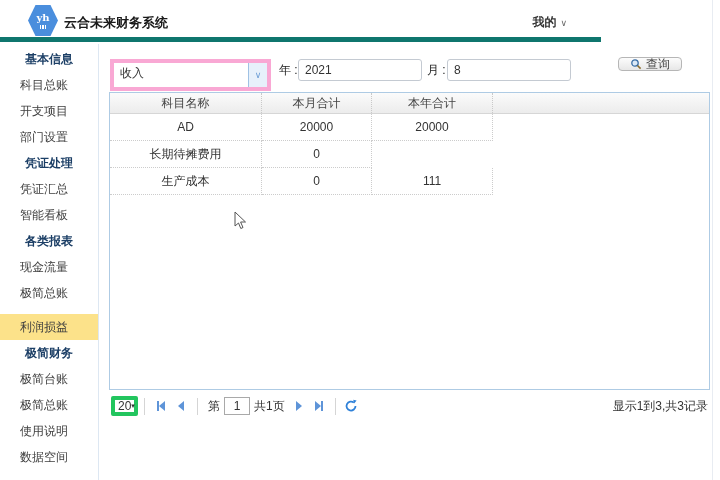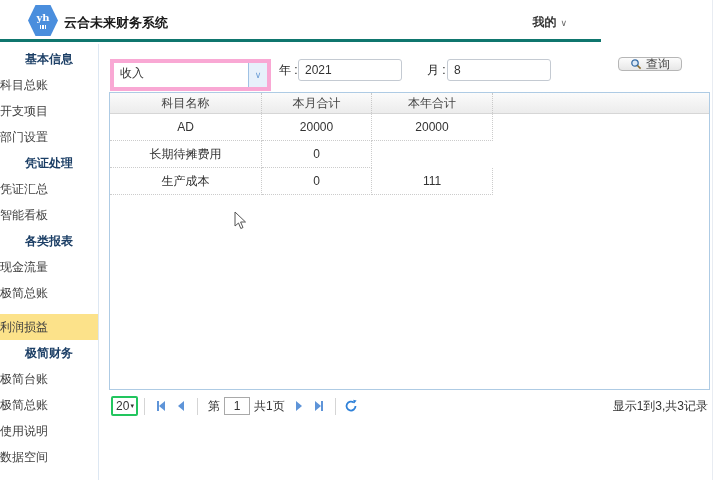--- a/index.html
+++ b/index.html
@@ -8,21 +8,21 @@
     font-family: "Liberation Sans", sans-serif;
     font-size: 12px;
     color: #333;
     background: #fff;
     position: relative;
   }
 
   
   .header {
     position:absolute; top:0; left:0; width:601px; height:42px;
-    background:#fff; border-bottom:3px solid #0f766e;
+    background:#fff; border-bottom:5px solid #0f766e;
   }
   .logo-hex {
     position:absolute; left:28px; top:5px; width:30px; height:31px;
     background:#4a8edd;
     clip-path:polygon(25% 0,75% 0,100% 50%,75% 100%,25% 100%,0 50%);
     display:flex; flex-direction:column; align-items:center; justify-content:center;
     color:#fff;
   }
   .logo-yh { font-family:"DejaVu Serif", serif; font-weight:bold; font-size:10px; line-height:10px; }
   .logo-marks { display:flex; gap:1px; margin-top:2px; }
@@ -37,21 +37,21 @@
     display:flex; align-items:center; gap:4px;
   }
   .user-menu .chev { font-weight:normal; font-size:9px; color:#666; }
 
   
   .sidebar {
     position:absolute; left:0; top:44px; width:99px; bottom:0;
     background:#fff; border-right:1px solid #dde7f2; padding-top:2px;
   }
   .side-item {
-    height:26px; line-height:26px; 
+    height:26px; line-height:26px; padding-left:20px;
     color:#404040; cursor:pointer; white-space:nowrap;
   }
   .side-item.category { padding-left:25px; font-weight:bold; color:#1c3f66; cursor:default; }
   .side-item.selected { background:#fce28a;margin-top:8px; }
 
   
   .main { position:absolute; left:100px; top:44px; right:0; bottom:0; background:#fff; }
 
   
   .combo {
@@ -61,21 +61,21 @@
   .combo-text { flex:1; line-height:20px; padding-left:6px; color:#333; }
   .combo-arrow {
     width:19px; background:#e7f1fb; border-left:1px solid #9fc1e4;
     display:flex; align-items:center; justify-content:center;
     color:#6a9cd4; font-size:9px;
   }
   .tb-label { position:absolute; top:15px; line-height:22px; color:#222; }
   .lbl-year { left:179px; }
   .lbl-month { left:327px; }
   .tb-input {
-    position:absolute; top:15px; width:104px; height:22px;
+    position:absolute; top:15px; width:124px; height:22px;
     border:1px solid #c4cad2; border-radius:3px; padding:0 6px;
     font-family:"Liberation Sans", sans-serif; font-size:12px; color:#333;
   }
   .inp-year { left:198px; }
   .inp-month { left:347px; }
   .search-btn {
     position:absolute; left:518px; top:13px; width:64px; height:14px;
     background:linear-gradient(#fcfcfc,#e7e7e7);
     border:1px solid #b6b6b6; border-radius:4px;
     display:flex; align-items:center; justify-content:center; gap:4px;
@@ -106,21 +106,21 @@
     border-right:1px dotted #ccc; border-bottom:1px dotted #ccc;
     overflow:hidden; white-space:nowrap;
   }
 
   
   .pager {
     position:absolute; left:9px; top:350px; width:601px; height:24px;
     display:flex; align-items:center; padding:0 2px;
   }
   .page-size {
-    width:27px; height:20px; border:2px solid #22c55e; border-radius:2px; background:#fff;
+    width:27px; height:20px; border:4px solid #22c55e; border-radius:2px; background:#fff;
     display:flex; align-items:center; justify-content:space-between;
     padding:0 2px 0 3px; cursor:pointer;
   }
   .page-size .caret { font-size:7px; color:#333; }
   .psep { width:1px; height:17px; background:#d5d5d5; margin:0 6px; }
   .nav-btn { width:20px; height:20px; display:flex; align-items:center; justify-content:center; cursor:pointer; }
   .tri-l { width:0; height:0; border:5px solid transparent; border-right:6px solid #5e94d8; border-left:none; }
   .tri-r { width:0; height:0; border:5px solid transparent; border-left:6px solid #5e94d8; border-right:none; }
   .bar { width:2px; height:10px; background:#5e94d8; }
   .page-lbl { margin:0 4px; color:#333; }

